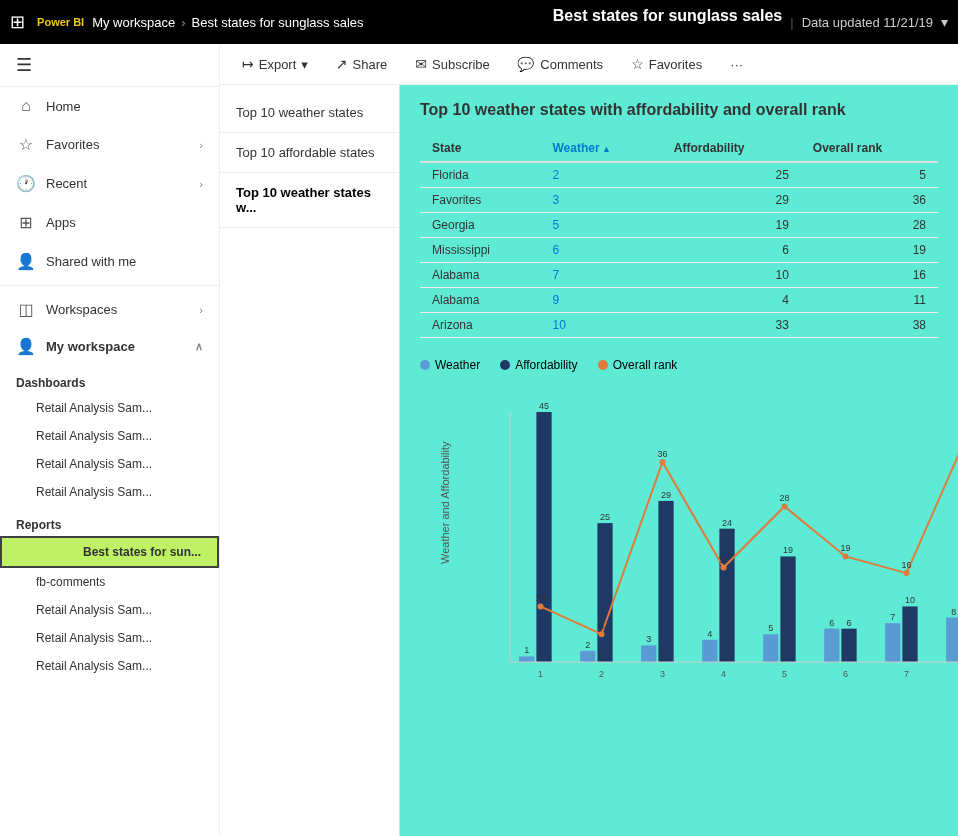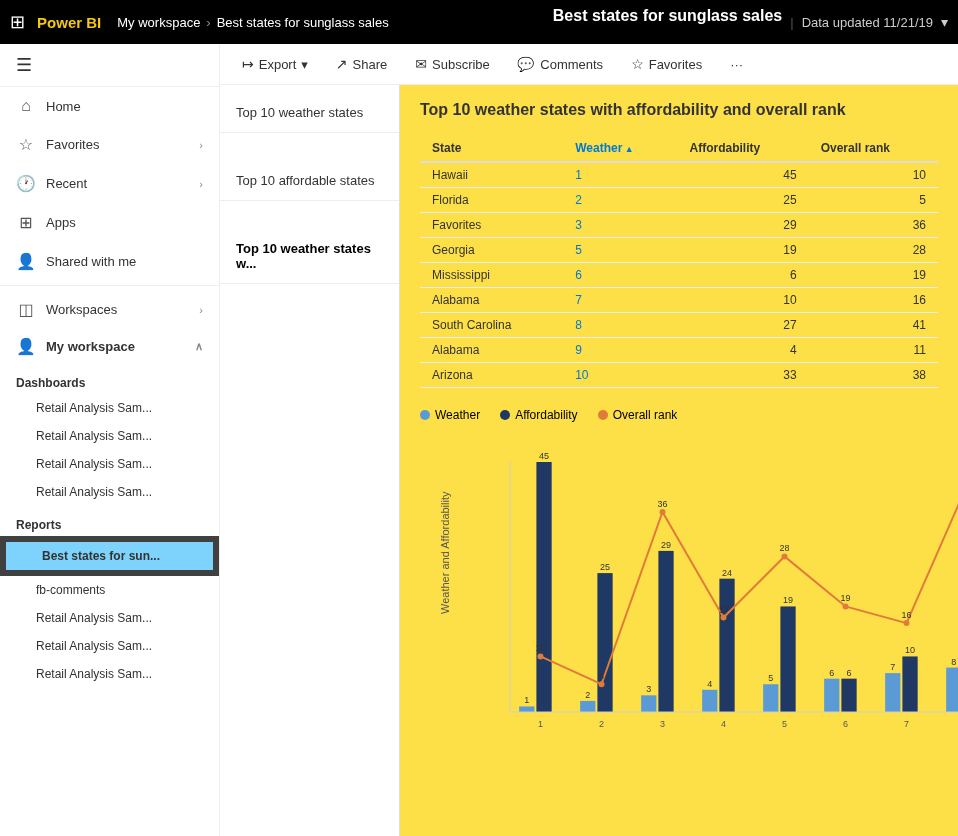--- a/index.html
+++ b/index.html
@@ -9,21 +9,21 @@
     .top-nav {
       background: #000;
       color: #fff;
       height: 44px;
       display: flex;
       align-items: center;
       padding: 0 10px;
       gap: 8px;
     }
     .top-nav .grid-icon { color: #fff; font-size: 18px; margin-right: 4px; cursor: pointer; }
-    .top-nav .logo { font-weight: 700; font-size: 15px; color: #f2c811; margin-right: 8px; }
+    .top-nav .logo { font-weight: 700; font-size: 11px; color: #f2c811; margin-right: 0; }
     .top-nav .breadcrumb { color: #ccc; font-size: 13px; display: flex; align-items: center; gap: 6px; }
     .top-nav .breadcrumb span { color: #fff; }
     .top-nav .breadcrumb .sep { color: #888; }
     .top-nav-right { margin-left: auto; display: flex; align-items: center; gap: 8px; color: #ccc; font-size: 13px; }
     .top-nav-right .report-title { color: #fff; }
     .top-nav-right .divider { color: #555; }
     .top-nav-right .chevron { font-size: 14px; cursor: pointer; }
 
     
     .main-layout { display: flex; height: calc(836px - 44px); }
@@ -31,41 +31,41 @@
     
     .sidebar { width: 220px; background: #fff; border-right: 1px solid #eee; display: flex; flex-direction: column; overflow-y: auto; flex-shrink: 0; }
     .sidebar-header { padding: 10px 16px; border-bottom: 1px solid #eee; }
     .sidebar-hamburger { font-size: 18px; cursor: pointer; color: #333; }
     .sidebar-item { display: flex; align-items: center; padding: 10px 16px; cursor: pointer; color: #333; gap: 10px; font-size: 13px; }
     .sidebar-item .icon { font-size: 16px; color: #555; width: 20px; text-align: center; }
     .sidebar-item .label { flex: 1; }
     .sidebar-item .arrow { color: #888; font-size: 11px; }
     .sidebar-section { padding: 8px 16px 4px 16px; font-weight: 700; font-size: 12px; color: #333; margin-top: 4px; }
     .sidebar-sub-item { padding: 7px 16px 7px 36px; cursor: pointer; color: #333; font-size: 12px; white-space: nowrap; overflow: hidden; text-overflow: ellipsis; }
-    .sidebar-sub-item.active { border: 6px solid #404040; background: #7dd3fc; font-weight: 600; }
+    .sidebar-sub-item.active { border: 2px solid #404040; background: #bef264; font-weight: 600; text-align: right; }
     .sidebar-divider { height: 1px; background: #eee; margin: 4px 0; }
 
     
     .content-area { flex: 1; display: flex; flex-direction: column; overflow: hidden; }
 
     
     .toolbar { display: flex; align-items: center; padding: 8px 16px; gap: 16px; border-bottom: 1px solid #eee; background: #fff; }
     .toolbar-btn { display: flex; align-items: center; gap: 5px; color: #333; cursor: pointer; font-size: 13px; padding: 4px 6px; }
     .toolbar-btn .icon { font-size: 14px; }
 
     
     .main-content { display: flex; flex: 1; overflow: hidden; }
 
     
-    .report-pages { width: 180px; border-right: 1px solid #ddd; background: #fff; display: flex; flex-direction: column; padding: 8px 0; gap: 28px; }
+    .report-pages { width: 180px; border-right: 1px solid #ddd; background: #fff; display: flex; flex-direction: column; padding: 8px 0; }
     .report-page-item { padding: 12px 16px; cursor: pointer; font-size: 13px; color: #333; border-bottom: 1px solid #eee; }
     .report-page-item.active { font-weight: 700; color: #000; }
 
     
-    .report-content { flex: 1; padding: 16px 20px; overflow-y: auto; background: #fde047; }
+    .report-content { flex: 1; padding: 16px 20px; overflow-y: auto; background: #5eead4; }
     .report-title { font-size: 16px; font-weight: 700; color: #333; margin-bottom: 12px; }
 
     
     .data-table { width: 100%; border-collapse: collapse; margin-bottom: 20px; margin-top: 16px; }
     .data-table th { text-align: left; padding: 6px 12px; font-size: 12px; color: #333; border-bottom: 2px solid #ddd; font-weight: 600; }
     .data-table th.sorted { color: #0078d4; }
     .data-table th.sorted::after { content: ' ▲'; font-size: 9px; }
     .data-table td { padding: 5px 12px; font-size: 12px; color: #333; border-bottom: 1px solid #eee; }
     .data-table td.blue { color: #0078d4; }
     .data-table td.right { text-align: right; }
@@ -202,26 +202,20 @@
         <table class="data-table">
           <thead>
             <tr>
               <th>State</th>
               <th class="sorted">Weather</th>
               <th>Affordability</th>
               <th>Overall rank</th>
             </tr>
           </thead>
           <tbody id="table-body">
-          <tr>
-    <td class="state-cell">Hawaii</td>
-    <td class="blue">1</td>
-    <td class="right">45</td>
-    <td class="right">10</td>
-  </tr>
               <tr>
     <td class="state-cell">Florida</td>
     <td class="blue">2</td>
     <td class="right">25</td>
     <td class="right">5</td>
   </tr>
               <tr>
     <td class="state-cell">Favorites</td>
     <td class="blue">3</td>
     <td class="right">29</td>
@@ -237,26 +231,20 @@
     <td class="state-cell">Mississippi</td>
     <td class="blue">6</td>
     <td class="right">6</td>
     <td class="right">19</td>
   </tr>
               <tr>
     <td class="state-cell">Alabama</td>
     <td class="blue">7</td>
     <td class="right">10</td>
     <td class="right">16</td>
-  </tr>
-              <tr>
-    <td class="state-cell">South Carolina</td>
-    <td class="blue">8</td>
-    <td class="right">27</td>
-    <td class="right">41</td>
   </tr>
               <tr>
     <td class="state-cell">Alabama</td>
     <td class="blue">9</td>
     <td class="right">4</td>
     <td class="right">11</td>
   </tr>
               <tr>
     <td class="state-cell">Arizona</td>
     <td class="blue">10</td>

